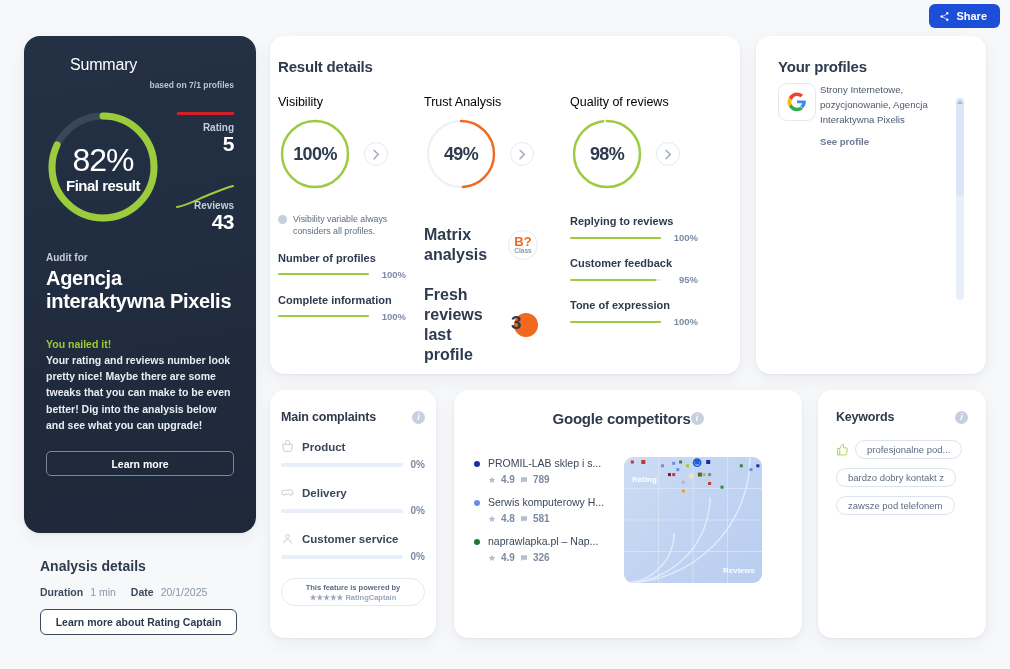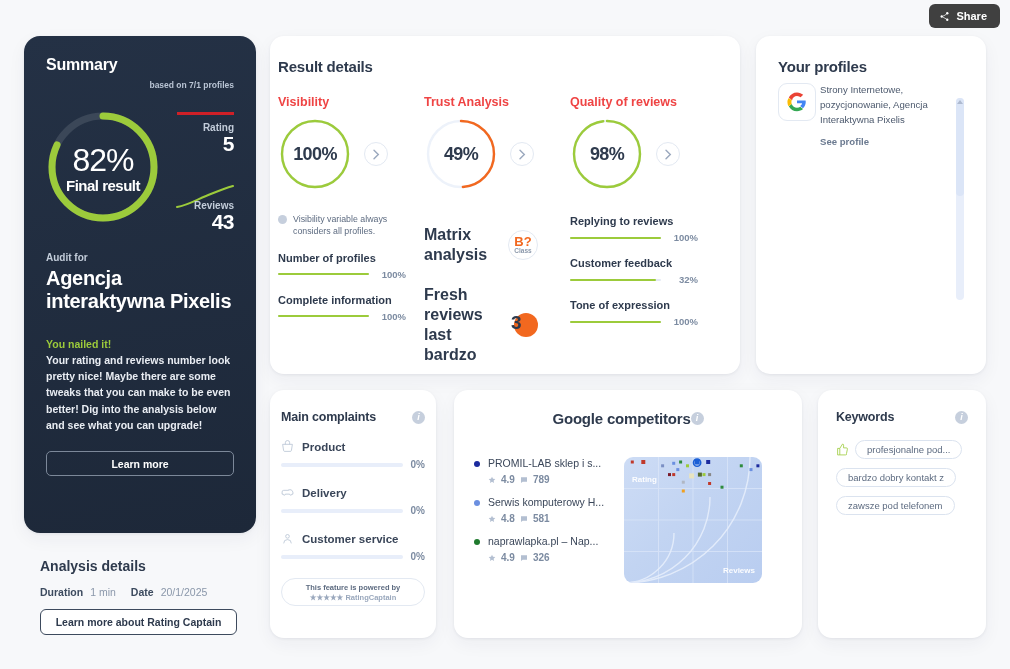--- a/index.html
+++ b/index.html
@@ -8,21 +8,21 @@
     background: #f7f8fa;
     font-family: "Liberation Sans", sans-serif;
     color: #2e3a4d;
     overflow: hidden;
   }
   .page { position: relative; width: 1010px; height: 669px; }
 
   
   .share-btn {
     position: absolute; top: 4px; right: 10px;
-    background: #404040; color: #fff;
+    background: #1d4ed8; color: #fff;
     border: none; border-radius: 6px;
     height: 24px; padding: 0 13px 0 10px;
     display: flex; align-items: center; gap: 6px;
     font-size: 11px; font-weight: 700; cursor: pointer;
   }
   .share-btn svg { width: 11px; height: 11px; fill: #fff; }
 
   
   .card {
     position: absolute;
@@ -40,21 +40,21 @@
   }
 
   
   #summary-card {
     left: 24px; top: 36px; width: 232px; height: 497px;
     background: linear-gradient(170deg, #243145 0%, #1d2839 100%);
     border-radius: 16px;
     padding: 20px 22px 0 22px;
     color: #fff;
   }
-  #summary-card .s-title { font-size: 16px; font-weight: 700; }
+  #summary-card .s-title { font-size: 16px; font-weight: 400; margin-left: 24px; }
   .based-on {
     text-align: right; font-size: 8.5px; font-weight: 700;
     color: #b9c4d4; margin-top: 6px;
   }
   .summary-top { position: relative; height: 160px; }
   .donut-wrap { position: absolute; left: -4px; top: 16px; }
   .big-pct { font-size: 32px; font-weight: 400; letter-spacing: -1px; line-height: 1; }
   .big-lbl { font-size: 15px; font-weight: 800; letter-spacing: -.5px; margin-top: 1px; }
   .redline { position: absolute; right: 0; top: 22px; width: 57px; height: 3px; background: #cf2027; }
   .stat { position: absolute; right: 0; text-align: right; }
@@ -85,21 +85,21 @@
     margin-top: 11px; width: 197px; height: 26px;
     border: 1px solid #3d4a5d; border-radius: 6px; background: #fff;
     color: #2e3a4d; font-size: 10.5px; font-weight: 700; cursor: pointer;
     font-family: inherit;
   }
 
   
   #result-details { left: 270px; top: 36px; width: 470px; height: 338px; padding: 22px 8px; }
   .metrics { display: flex; margin-top: 20px; }
   .metric { width: 146px; position: relative; }
-  .metric h4 { font-size: 12.5px; font-weight: 700; color: #ef4444; }
+  .metric h4 { font-size: 12.5px; font-weight: 400; color: #000000; }
   .ring-row { display: flex; align-items: center; gap: 12px; margin-top: 8px; }
   .ring { position: relative; width: 74px; height: 74px; }
   .ring .pct {
     position: absolute; inset: 0; display: flex; align-items: center; justify-content: center;
     font-size: 18px; font-weight: 800; color: #2e3a4d; letter-spacing: -.6px;
   }
   .chev {
     width: 24px; height: 24px; border-radius: 50%;
     border: 1px solid #e3e9f2; background: #fff;
     display: flex; align-items: center; justify-content: center;
@@ -351,21 +351,21 @@
 
       <div style="width:146px;padding-top:12px;">
         <div class="mx-row">
           <div class="mx-lbl">Matrix analysis</div>
           <div class="class-badge">
             <div class="b">B?</div>
             <div class="c">Class</div>
           </div>
         </div>
         <div class="mx-row" style="margin-top:20px">
-          <div class="mx-lbl">Fresh reviews last bardzo</div>
+          <div class="mx-lbl">Fresh reviews last profile</div>
           <div class="fresh-badge">
             <div class="circ"></div>
             <div class="num">3</div>
           </div>
         </div>
       </div>
 
       <div style="width:146px;padding-top:6px;">
         <div class="bar-item">
           <div class="bl">Replying to reviews</div>
@@ -375,21 +375,21 @@
               </div>
             <div class="bar-val">100%</div>
           </div>
         </div>
         <div class="bar-item">
           <div class="bl">Customer feedback</div>
           <div class="bar-line">
             <div class="track">
                 <i style="width:95%"></i>
               </div>
-            <div class="bar-val">32%</div>
+            <div class="bar-val">95%</div>
           </div>
         </div>
         <div class="bar-item">
           <div class="bl">Tone of expression</div>
           <div class="bar-line">
             <div class="track">
                 <i style="width:100%"></i>
               </div>
             <div class="bar-val">100%</div>
           </div>

